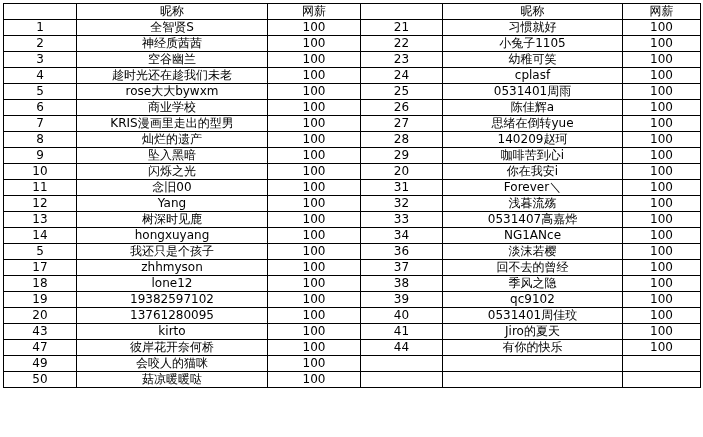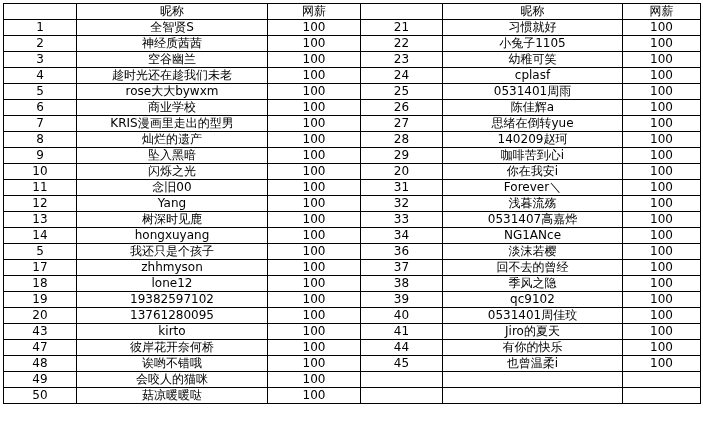--- a/index.html
+++ b/index.html
@@ -223,28 +223,20 @@
       </tr>
       <tr>
         <td>47</td>
         <td>彼岸花开奈何桥</td>
         <td>100</td>
         <td>44</td>
         <td>有你的快乐</td>
         <td>100</td>
       </tr>
       <tr>
-        <td>48</td>
-        <td>诶哟不错哦</td>
-        <td>100</td>
-        <td>45</td>
-        <td>也曾温柔i</td>
-        <td>100</td>
-      </tr>
-      <tr>
         <td>49</td>
         <td>会咬人的猫咪</td>
         <td>100</td>
         <td></td>
         <td></td>
         <td></td>
       </tr>
       <tr>
         <td>50</td>
         <td>菇凉暖暖哒</td>

